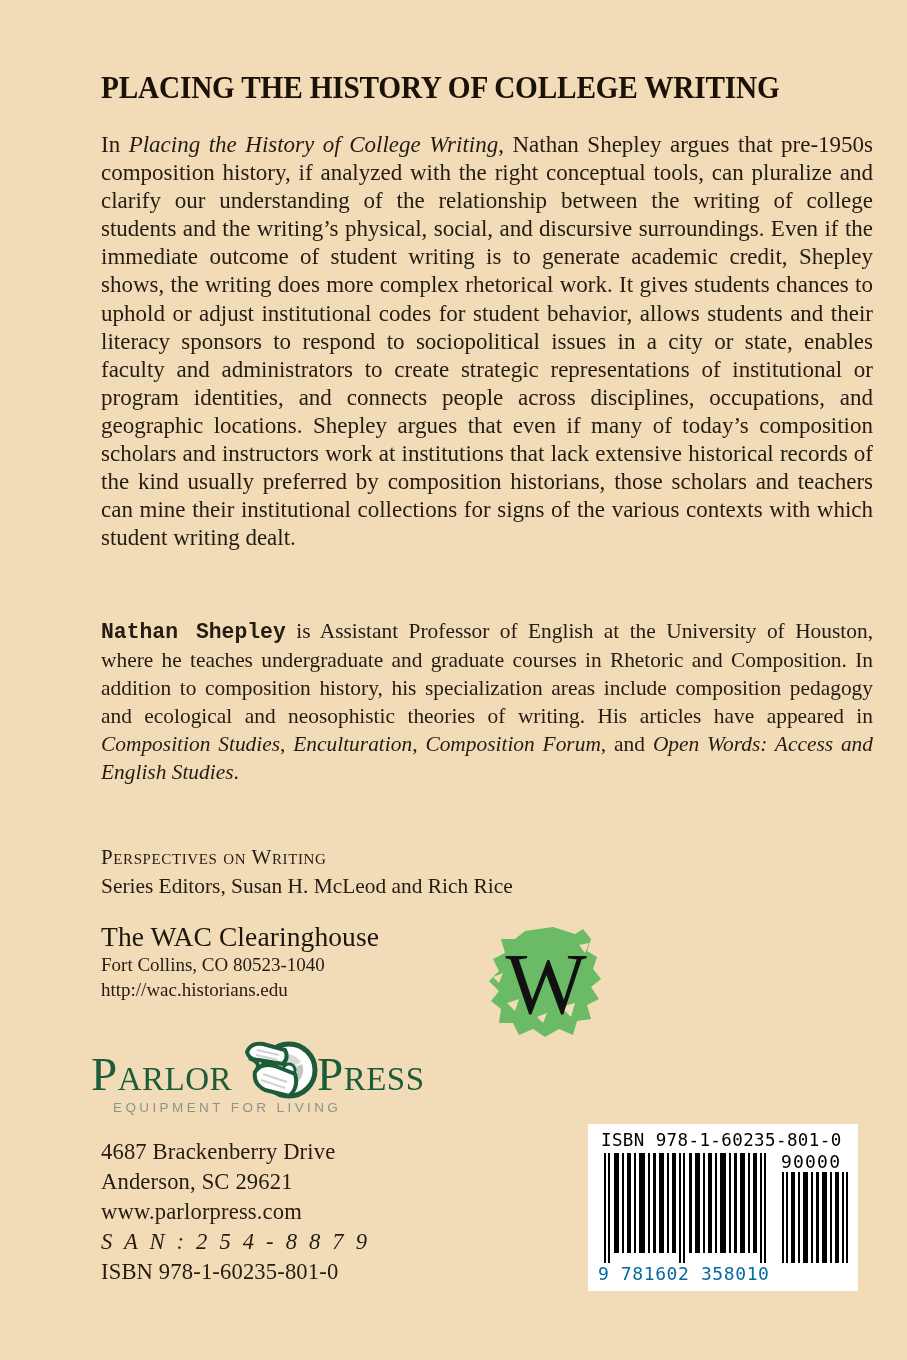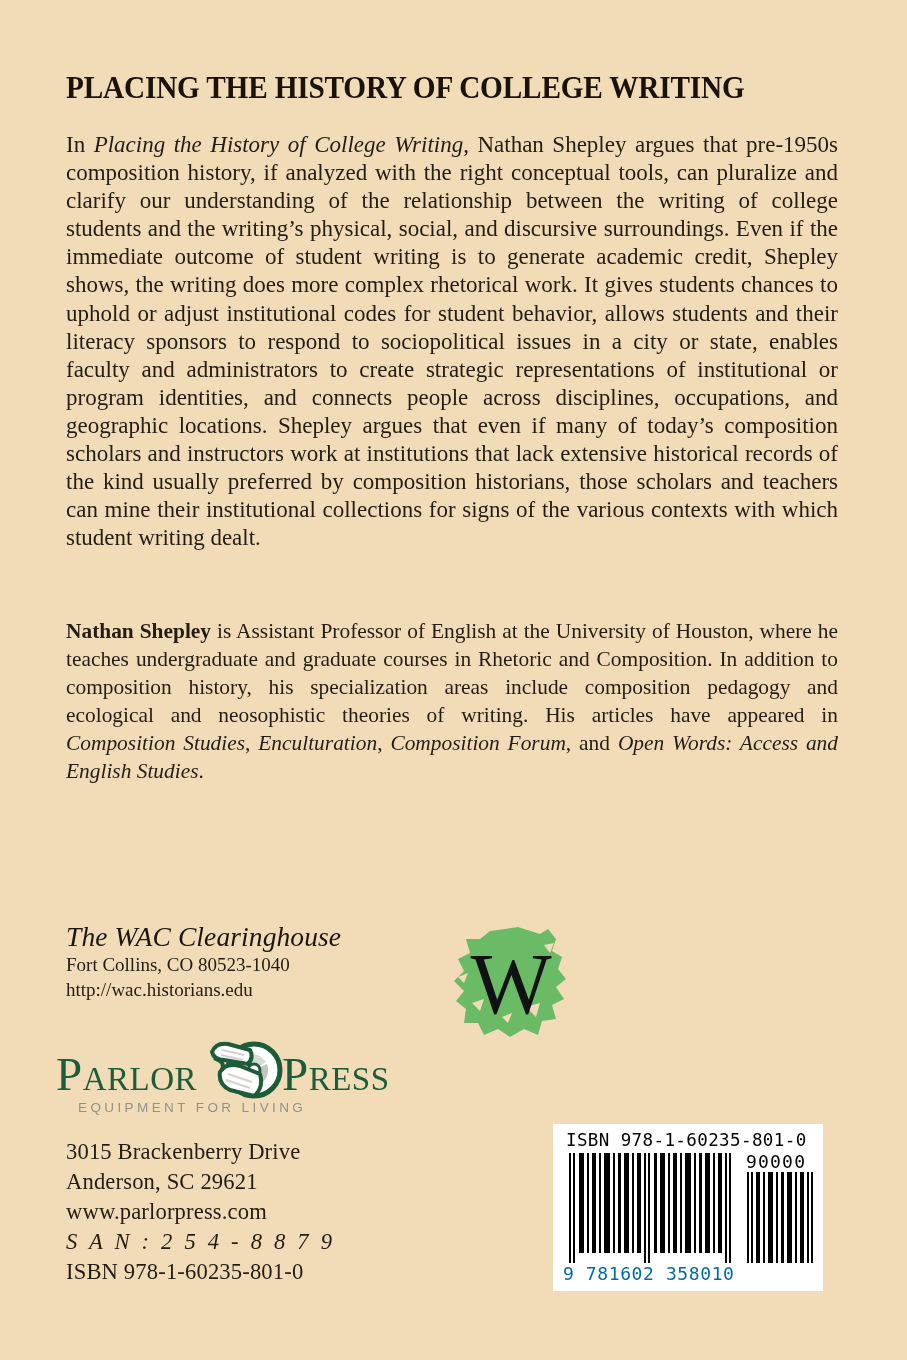--- a/index.html
+++ b/index.html
@@ -12,20 +12,21 @@
     background: #f2dcb8;
     font-family: "Liberation Serif", "DejaVu Serif", serif;
     color: #221a12;
     overflow: hidden;
     position: relative;
   }
   .page {
     position: absolute;
     inset: 0;
     padding: 12px;
+    margin-left: 35px;
   }
 
   
   .title {
     position: absolute;
     left: 66px;
     top: 72px;
     width: 780px;
     font-family: "Liberation Serif", "DejaVu Serif", serif;
     font-weight: bold;
@@ -59,20 +60,21 @@
     left: 66px;
     top: 617px;
     width: 772px;
     font-size: 21.4px;
     line-height: 28.1px;
     text-align: justify;
     color: #241b11;
   }
   .bio b {
     font-weight: bold;
+    font-family: Liberation Mono, monospace;
   }
 
   
   .series {
     position: absolute;
     left: 66px;
     top: 843px;
     width: 520px;
   }
   .series-name {
@@ -94,21 +96,20 @@
     position: absolute;
     left: 66px;
     top: 921px;
     width: 400px;
   }
   .wac-name {
     font-size: 27.5px;
     line-height: 1.18;
     color: #1d150c;
     letter-spacing: 0.1px;
-    font-style: italic;
   }
   .wac-line {
     font-size: 19px;
     line-height: 1.27;
     color: #241b11;
   }
 
   
   .wac-logo {
     position: absolute;
@@ -205,20 +206,24 @@
 <body>
 
 <div class="page">
 
   <div class="title">PLACING THE HISTORY OF COLLEGE WRITING</div>
 
   <div class="blurb"><span>In </span><i>Placing the History of College Writing</i><span>, Nathan Shepley argues that pre-1950s composition history, if analyzed with the right conceptual tools, can pluralize and clarify our understanding of the relationship between the writing of college students and the writing’s physical, social, and discursive surroundings. Even if the immediate outcome of student writing is to generate academic credit, Shepley shows, the writing does more complex rhetorical work. It gives students chances to uphold or adjust institutional codes for student behavior, allows students and their literacy sponsors to respond to sociopolitical issues in a city or state, enables faculty and administrators to create strategic representations of institutional or program identities, and connects people across disciplines, occupations, and geographic locations. Shepley argues that even if many of today’s composition scholars and instructors work at institutions that lack extensive historical records of the kind usually preferred by composition historians, those scholars and teachers can mine their institutional collections for signs of the various contexts with which student writing dealt.</span></div>
 
   <div class="bio"><b>Nathan Shepley</b><span> is Assistant Professor of English at the University of Houston, where he teaches undergraduate and graduate courses in Rhetoric and Composition. In addition to composition history, his specialization areas include composition pedagogy and ecological and neosophistic theories of writing. His articles have appeared in </span><i>Composition Studies</i><span>, </span><i>Enculturation</i><span>, </span><i>Composition Forum</i><span>, and </span><i>Open Words: Access and English Studies</i><span>.</span></div>
 
+  <div class="series">
+    <div class="series-name">Perspectives on Writing</div>
+    <div class="series-editors">Series Editors, Susan H. McLeod and Rich Rice</div>
+  </div>
 
   <div class="wac">
     <div class="wac-name">The WAC Clearinghouse</div>
     <div class="wac-line">Fort Collins, CO 80523-1040</div>
     <div class="wac-line">http://wac.historians.edu</div>
   </div>
 
   <div class="wac-logo">
     <svg width="118" height="116" viewBox="0 0 118 116" aria-hidden="true">
       <path fill="#6bba66" d="M38 6 L66 2 L88 9 L96 4 L104 14 L100 26 L110 32 L106 44
@@ -254,21 +259,21 @@
 
         <path d="M166 40 Q172 30 186 34 L206 42 Q210 56 200 64 L176 58 Q164 52 166 40 Z" fill="#ffffff" stroke="#1c5c39" stroke-width="4" stroke-linejoin="round"></path>
         <path d="M174 42 L198 50 M172 48 L196 56" stroke="#cfd2ce" stroke-width="2"></path>
 
         <path d="M160 26 Q172 30 168 38" fill="none" stroke="#1c5c39" stroke-width="4"></path>
       </g>
     </svg>
   </div>
 
   <div class="imprint">
-    <div class="imprint-line">3015 Brackenberry Drive</div>
+    <div class="imprint-line">4687 Brackenberry Drive</div>
     <div class="imprint-line">Anderson, SC 29621</div>
     <div class="imprint-line">www.parlorpress.com</div>
     <div class="imprint-line san">S A N : 2 5 4 - 8 8 7 9</div>
     <div class="imprint-line">ISBN 978-1-60235-801-0</div>
   </div>
 
   <div class="barcode-box">
     <div class="barcode-isbn">ISBN 978-1-60235-801-0</div>
 
     <div class="barcode-main">

